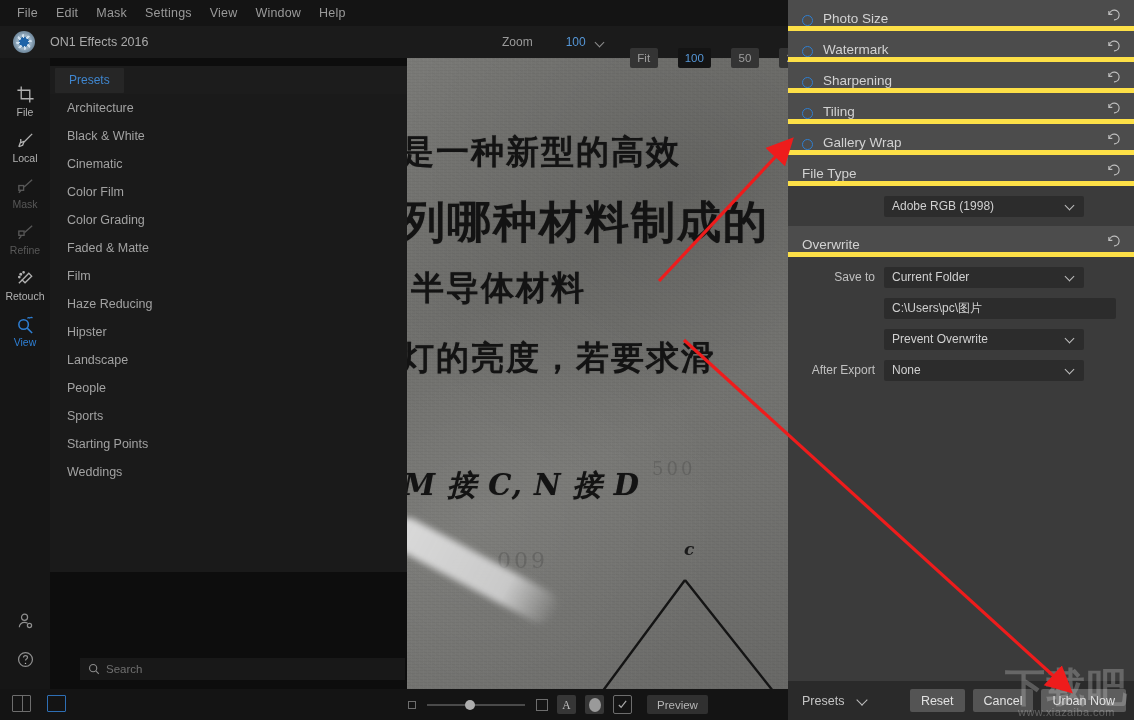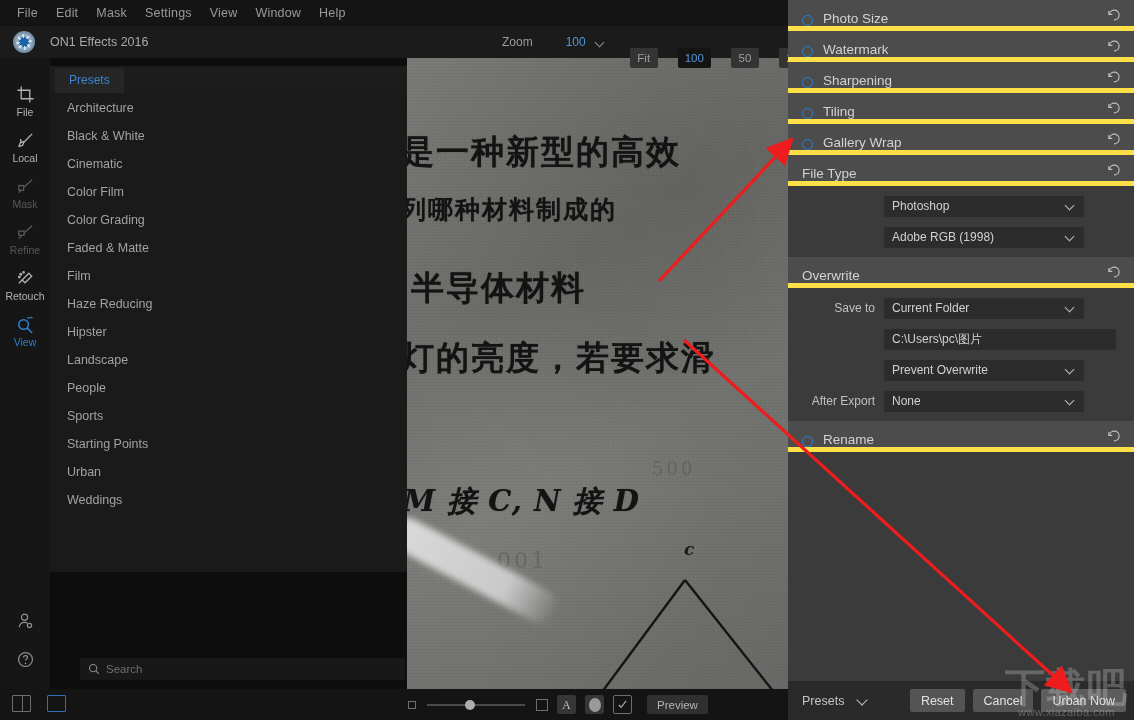--- a/index.html
+++ b/index.html
@@ -153,24 +153,24 @@
       repeating-linear-gradient(0deg, rgba(0,0,0,.09) 0 1px, transparent 1px 3px),
       repeating-linear-gradient(90deg, rgba(255,255,255,.05) 0 1px, transparent 1px 4px),
       repeating-linear-gradient(33deg, rgba(0,0,0,.05) 0 1px, transparent 1px 5px);
   }
   .cn-line {
     position: absolute; color: #131313; white-space: nowrap;
     font-family: "DejaVu Serif", serif; font-weight: 700;
     letter-spacing: 2px; z-index: 3; text-shadow: 0 0 1px rgba(0,0,0,.4);
   }
   #cn1 { left: -6px;  top: 72px;  font-size: 33px; }
-  #cn2 { left: -6px;  top: 135px; font-size: 25px; }
+  #cn2 { left: -6px;  top: 135px; font-size: 44px; }
   #cn3 { left: 4px;   top: 208px; font-size: 33px; }
   #cn4 { left: -6px;  top: 278px; font-size: 33px; }
-  #cn5 { left: -4px;  top: 424px; font-size: 29px; font-style: italic;
+  #cn5 { left: -4px;  top: 408px; font-size: 29px; font-style: italic;
          font-family: "DejaVu Serif", serif; letter-spacing: 1px; }
   #smear {
     position: absolute; left: -15px; top: 452px; width: 185px; height: 34px;
     background: linear-gradient(90deg, rgba(222,222,222,.96), rgba(208,208,208,.92) 70%, rgba(190,190,190,.0) 100%);
     border-radius: 20px; transform: rotate(28deg); transform-origin: left center;
     filter: blur(3px); z-index: 4;
   }
   #triangle {
     position: absolute; left: 180px; top: 520px; width: 200px; height: 120px; z-index: 3;
   }
@@ -430,41 +430,40 @@
       <div class="preset-item">Color Film</div>
       <div class="preset-item">Color Grading</div>
       <div class="preset-item">Faded &amp; Matte</div>
       <div class="preset-item">Film</div>
       <div class="preset-item">Haze Reducing</div>
       <div class="preset-item">Hipster</div>
       <div class="preset-item">Landscape</div>
       <div class="preset-item">People</div>
       <div class="preset-item">Sports</div>
       <div class="preset-item">Starting Points</div>
-      <div class="preset-item">Urban</div>
       <div class="preset-item">Weddings</div>
     </div>
 
     <div id="presets-below"></div>
 
     <div id="searchbar">
       <span class="sicon">
         <svg width="12" height="12" viewBox="0 0 14 14" fill="none" stroke="#8b8b8b" stroke-width="1.3">
           <circle cx="6" cy="6" r="4.2"></circle>
             <path d="M9.2 9.2L12.6 12.6"></path>
         </svg>
       </span>
       <input id="searchinput" type="text" placeholder="Search" style="">
     </div>
   </div>
 
   <div id="canvas-wrap">
     <div id="photo">
       <span class="ghost" id="g2">500</span>
-      <span class="ghost" id="g1">001</span>
+      <span class="ghost" id="g1">009</span>
 
       <div class="cn-line" id="cn1">是一种新型的高效</div>
       <div class="cn-line" id="cn2">列哪种材料制成的</div>
       <div class="cn-line" id="cn3">半导体材料</div>
       <div class="cn-line" id="cn4">灯的亮度，若要求滑</div>
       <div class="cn-line" id="cn5">M 接 C, N 接 D</div>
 
       <div id="smear"></div>
 
       <div id="clabel">c</div>
@@ -560,27 +559,20 @@
       <span class="stitle">File Type</span>
       <span class="reset-icon">
         <svg width="16" height="16" viewBox="0 0 18 18" fill="none" stroke="#c0c0c0" stroke-width="1.25">
           <path d="M3.8 8.2a5.5 5.5 0 115.2 6.3"></path>
             <path d="M3.2 4.4v3.9h3.9"></path>
         </svg>
       </span>
     </div>
 
     <div class="sec-body">
-      <div class="row">
-        <span class="rlabel"></span>
-        <div class="ctl wide">
-          <span>Photoshop</span>
-          <span class="dcaret"></span>
-        </div>
-      </div>
       <div class="row" style="margin-bottom:0">
         <span class="rlabel"></span>
         <div class="ctl wide">
           <span>Adobe RGB (1998)</span>
           <span class="dcaret"></span>
         </div>
       </div>
     </div>
 
     <div class="sec-head notoggle">
@@ -616,30 +608,20 @@
       </div>
       <div class="row" style="margin-bottom:0">
         <span class="rlabel">After Export</span>
         <div class="ctl wide">
           <span>None</span>
           <span class="dcaret"></span>
         </div>
       </div>
     </div>
 
-    <div class="sec-head">
-      <span class="radio"></span>
-      <span class="stitle">Rename</span>
-      <span class="reset-icon">
-        <svg width="16" height="16" viewBox="0 0 18 18" fill="none" stroke="#c0c0c0" stroke-width="1.25">
-          <path d="M3.8 8.2a5.5 5.5 0 115.2 6.3"></path>
-            <path d="M3.2 4.4v3.9h3.9"></path>
-        </svg>
-      </span>
-    </div>
 
     <div id="panel-spacer"></div>
 
     <div id="panel-footer">
       <div id="footer-presets">
         <span>Presets</span>
         <span class="fcaret"></span>
       </div>
       <div style="flex:1"></div>
       <div class="fbtn">Reset</div>

